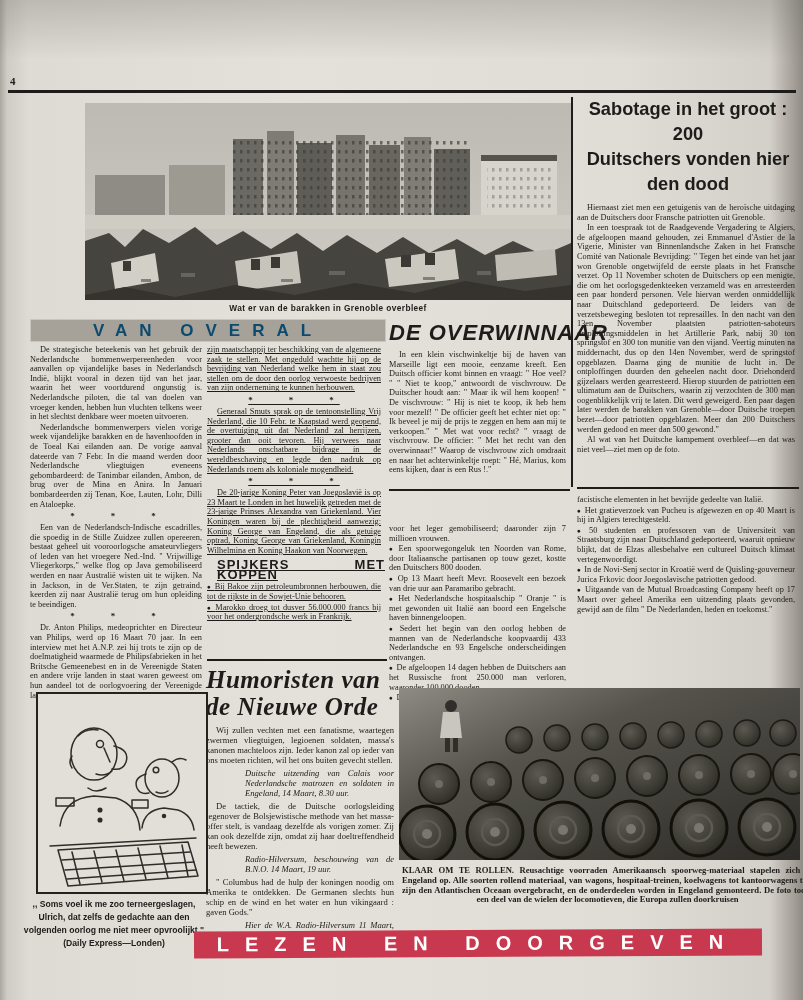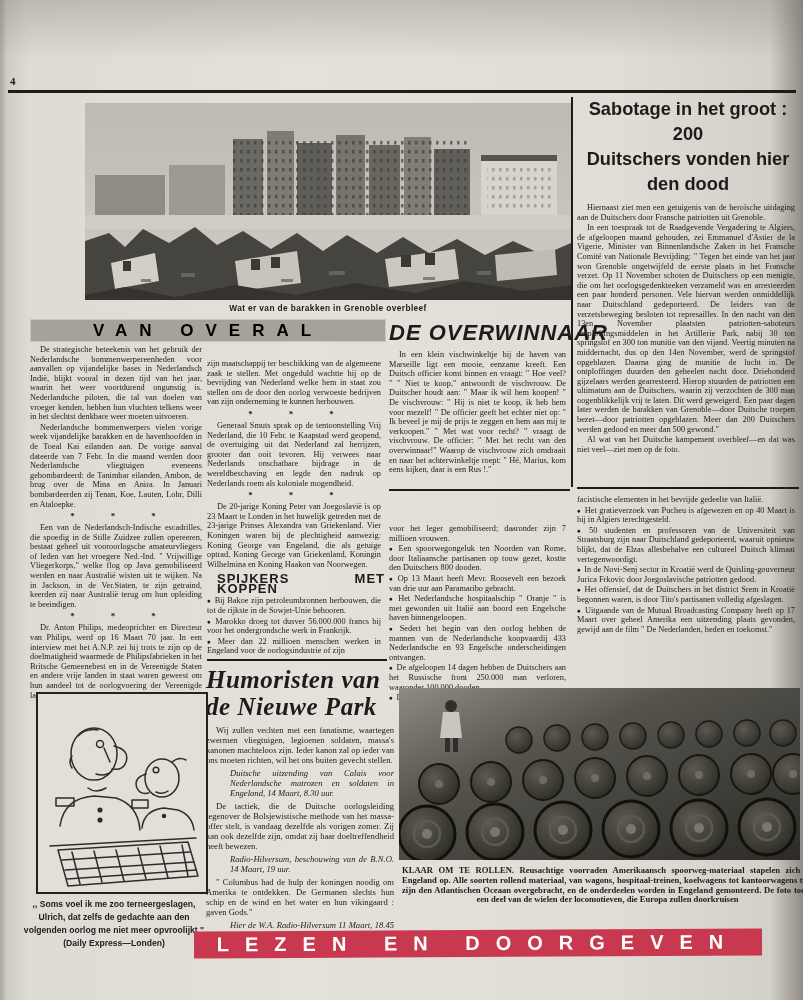--- a/index.html
+++ b/index.html
@@ -16,27 +16,27 @@
   .body-text p.noindent { text-indent:0; }
   .body-text p.bullet { text-indent:0; }
   .body-text p.bullet::before { content:"\25CF\2002"; font-size:6.5px; }
   .stars { text-align:center; text-indent:0 !important; letter-spacing:6px; font-weight:bold; font-size:9px; line-height:12px; }
   .hrule { background:#1d1c1a; height:2px; }
   .vrule { background:#1d1c1a; width:2px; }
   .masthead { left:0; right:0; top:74px; text-align:center; font-weight:bold; font-size:12.5px; letter-spacing:6px;margin-top:32px; }
   .page-num { left:10px; top:75px; font-weight:bold; font-size:11px; }
   .photo-caption { font-family:"Liberation Sans", sans-serif; font-weight:bold; font-size:8.3px; text-align:center; letter-spacing:.4px; }
   .sab-title { font-family:"Liberation Sans", sans-serif; font-weight:bold; font-size:19px; line-height:25px; text-align:center; transform:scaleX(.96); transform-origin:center; }
-  .banner-gray { background:#a6a29a; color:#000000; font-family:"Liberation Sans", sans-serif; font-weight:bold; font-size:17px; letter-spacing:12px; text-align:center; line-height:23px; box-shadow:0 0 0 1px #c9c6bf inset; }
+  .banner-gray { background:#a6a29a; color:#0c4a6e; font-family:"Liberation Sans", sans-serif; font-weight:bold; font-size:17px; letter-spacing:12px; text-align:center; line-height:23px; box-shadow:0 0 0 1px #c9c6bf inset; }
   .overwinnaar-title { font-family:"Liberation Sans", sans-serif; font-style:italic; font-weight:bold; font-size:22px; letter-spacing:1px; margin-bottom:4px; white-space:nowrap; }
   .spijkers-title { font-family:"Liberation Sans", sans-serif; font-weight:bold; font-size:13px; letter-spacing:1px; text-indent:0 !important; margin:5px 0 3px 0 !important;padding-left:10px; }
   .hum-title { font-weight:bold; font-style:italic; font-size:25px; line-height:27px; letter-spacing:.5px; }
   .hum-body { font-size:8.6px; line-height:10px; text-align:justify; margin-top:5px; }
   .hum-body p { margin:0 0 3px 0; text-indent:10px; }
-  .attribution { font-style:italic; text-indent:0 !important; padding-left:24px; }
+  .attribution { font-style:italic; text-indent:0 !important; padding-left:39px; }
   .cartoon-box { border:2px solid #23221f; background:#e2dfd8; }
   .cartoon-caption { font-family:"Liberation Sans", sans-serif; font-weight:bold; font-size:8.6px; line-height:13px; text-align:center; }
   .bottom-caption { font-family:Liberation Serif, serif; font-weight:bold; font-size:8.6px; line-height:9.8px; text-align:justify; text-align-last:center;margin-left:12px; }
   .banner-red { background:#c8384f; color:#fff; font-family:"Liberation Sans", sans-serif; font-weight:bold; font-size:20px; letter-spacing:16px; text-align:center; line-height:27px; transform:rotate(-.3deg); }
   svg { display:block; }
 </style>
 </head>
 <body>
 
 <div class="page">
@@ -108,46 +108,44 @@
       <p>Al wat van het Duitsche kampement overbleef—en dat was niet veel—ziet men op de foto.</p>
     </div>
   </div>
   <div class="abs hrule" style="left:577px; top:487px; width:222px;"></div>
 
   <div class="abs body-text" style="left:577px; top:495px; width:222px; height:183px; overflow:hidden;">
     <p class="noindent">facistische elementen in het bevrijde gedeelte van Italië.</p>
     <p class="bullet">Het gratieverzoek van Pucheu is afgewezen en op 40 Maart is hij in Algiers terechtgesteld.</p>
     <p class="bullet">50 studenten en professoren van de Universiteit van Straatsburg zijn naar Duitschland gedeporteerd, waaruit opnieuw blijkt, dat de Elzas allesbehalve een cultureel Duitsch klimaat vertegenwoordigt.</p>
     <p class="bullet">In de Novi-Senj sector in Kroatië werd de Quisling-gouverneur Jurica Frkovic door Joegoslavische patriotten gedood.</p>
-    <p class="bullet">Het offensief, dat de Duitschers in het district Srem in Kroatië begonnen waren, is door Tito's partisanen volledig afgeslagen.</p>
     <p class="bullet">Uitgaande van de Mutual Broadcasting Company heeft op 17 Maart over geheel Amerika een uitzending plaats gevonden, gewijd aan de film " De Nederlanden, heden en toekomst."</p>
   </div>
 
   <div class="abs banner-gray" style="left:30px; top:319px; width:356px; height:23px;">VAN OVERAL</div>
 
   <div class="abs body-text" style="left:30px; top:345px; width:176px; height:358px; overflow:hidden;">
     <p>De strategische beteekenis van het gebruik der Nederlandsche bommenwerpereenheden voor aanvallen op vijandelijke bases in Nederlandsch Indië, blijkt vooral in dezen tijd van het jaar, waarin het weer voortdurend ongunstig is.  Nederlandsche piloten, die tal van doelen van vroeger kenden, hebben hun vluchten telkens weer in het slechtst denkbare weer moeten uitvoeren.</p>
     <p>Nederlandsche bommenwerpers vielen vorige week vijandelijke barakken en de havenhoofden in de Toeal Kai eilanden aan.  De vorige aanval dateerde van 7 Febr.  In die maand werden door Nederlandsche vliegtuigen eveneens gebombardeerd: de Tanimbar eilanden, Ambon, de brug over de Mina en Anira.  In Januari bombardeerden zij Tenan, Koe, Lauten, Lohr, Dilli en Ataloepke.</p>
     <p class="stars">*  *  *</p>
     <p>Een van de Nederlandsch-Indische escadrilles, die spoedig in de Stille Zuidzee zullen opereeren, bestaat geheel uit vooroorlogsche amateurvliegers of leden van het vroegere Ned.-Ind. " Vrijwillige Vliegerkorps," welke flog op Java gemobiliseerd werden en naar Australië wisten uit te wijken. Na in Jackson, in de Ver.Staten, te zijn getraind, keerden zij naar Australië terug om hun opleiding te beeindigen.</p>
     <p class="stars">*  *  *</p>
     <p>Dr. Anton Philips, medeoprichter en Directeur van Philips, werd op 16 Maart 70 jaar.  In een interview met het A.N.P. zei hij trots te zijn op de doelmatigheid waarmede de Philipsfabrieken in het Britsche Gemeenebest en in de Vereenigde Staten en andere vrije landen in staat waren geweest om hun aandeel tot de oorlogvoering der Vereenigde landen bij te dragen.</p>
     <p>Hij voegde eraan toe, dat hij geheel zijn energie erop gericht had de productie van</p>
   </div>
 
-  <div class="abs body-text" style="left:207px; top:359px; width:178px; height:312px; overflow:hidden;">
+  <div class="abs body-text" style="left:207px; top:345px; width:178px; height:312px; overflow:hidden;text-decoration:underline;">
     <p class="noindent">zijn maatschappij ter beschikking van de algemeene zaak te stellen.  Met ongeduld wachtte hij op de bevrijding van Nederland welke hem in staat zou stellen om de door den oorlog verwoeste bedrijven van zijn onderneming te kunnen herbouwen.</p>
     <p class="stars">*  *  *</p>
     <p>Generaal Smuts sprak op de tentoonstelling Vrij Nederland, die 10 Febr. te Kaapstad werd geopend, de overtuiging uit dat Nederland zal herrijzen, grooter dan ooit tevoren. Hij verwees naar Nederlands onschatbare bijdrage in de wereldbeschaving en legde den nadruk op Nederlands roem als koloniale mogendheid.</p>
     <p class="stars">*  *  *</p>
     <p>De 20-jarige Koning Peter van Joegoslavië is op 23 Maart te Londen in het huwelijk getreden met de 23-jarige Prinses Alexandra van Griekenland.  Vier Koningen waren bij de plechtigheid aanwezig:  Koning George van Engeland, die als getuige optrad, Koning George van Griekenland, Koningin Wilhelmina en Koning Haakon van Noorwegen.</p>
     <p class="spijkers-title">SPIJKERS MET KOPPEN</p>
     <p class="bullet">Bij Bakoe zijn petroleumbronnen herbouwen, die tot de rijkste in de Sowjet-Unie behooren.</p>
     <p class="bullet">Marokko droeg tot dusver 56.000.000 francs bij voor het ondergrondsche werk in Frankrijk.</p>
-    <p class="bullet">Meer dan 22 millioen menschen werken in Engeland voor de oorlogsindustrie of zijn</p>
   </div>
 
   <div class="abs" style="left:389px; top:320px; width:181px;">
     <div class="overwinnaar-title">DE OVERWINNAAR</div>
     <div class="body-text">
       <p>In een klein vischwinkeltje bij de haven van Marseille ligt een mooie, eenzame kreeft.  Een Duitsch officier komt binnen en vraagt: " Hoe veel? "  " Niet te koop," antwoordt de vischvrouw.  De Duitscher houdt aan: " Maar ik wil hem koopen! "  De vischvrouw: " Hij is niet te koop, ik heb hem voor mezelf! "  De officier geeft het echter niet op: " Ik beveel je mij de prijs te zeggen en hem aan mij te verkoopen." " Met wat voor recht? " vraagt de vischvrouw.  De officier: " Met het recht van den overwinnaar!"  Waarop de vischvrouw zich omdraait en naar het achterwinkeltje roept: " Hé, Marius, kom eens kijken, daar is een Rus !."</p>
     </div>
   </div>
   <div class="abs hrule" style="left:389px; top:489px; width:181px;"></div>
 
@@ -158,21 +156,21 @@
     <p class="bullet">Het Nederlandsche hospitaalschip " Oranje " is met gewonden uit Italië aan boord een Engelsche haven binnengeloopen.</p>
     <p class="bullet">Sedert het begin van den oorlog hebben de mannen van de Nederlandsche koopvaardij 433 Nederlandsche en 93 Engelsche onderscheidingen ontvangen.</p>
     <p class="bullet">De afgeloopen 14 dagen hebben de Duitschers aan het Russische front 250.000 man verloren, waaronder 100.000 dooden.</p>
     <p class="bullet">De socialist Zaniboni, die vele jaren in Mussolini's concentratiekampen doorbracht, is belast met de zuivering van</p>
   </div>
 
   <div class="abs hrule" style="left:207px; top:659px; width:180px;"></div>
   <div class="abs" style="left:206px; top:666px; width:188px;">
     <div class="hum-title">
       <div>Humoristen van</div>
-      <div>de Nieuwe Park</div>
+      <div>de Nieuwe Orde</div>
     </div>
     <div class="hum-body">
       <p>Wij zullen vechten met een fanatisme, waartegen zwermen vliegtuigen, legioenen soldaten, massa's kanonen machteloos zijn. Ieder kanon zal op ieder van ons moeten richten, wil het ons buiten gevecht stellen.</p>
       <p class="attribution">Duitsche uitzending van Calais voor Nederlandsche matrozen en soldaten in Engeland, 14 Maart, 8.30 uur.</p>
       <p>De tactiek, die de Duitsche oorlogsleiding tegenover de Bolsjewistische methode van het massa-offer stelt, is vandaag dezelfde als vorigen zomer.  Zij kan ook dezelfde zijn, omdat zij haar doeltreffendheid heeft bewezen.</p>
       <p class="attribution">Radio-Hilversum, beschouwing van de B.N.O. 14 Maart, 19 uur.</p>
       <p>" Columbus had de hulp der koningen noodig om Amerika te ontdekken.  De Germanen slechts hun schip en de wind en het water en hun vikingaard : gaven Gods."</p>
       <p class="attribution">Hier de W.A. Radio-Hilversum 11 Maart, 18.45 uur.</p>
     </div>
   </div>

